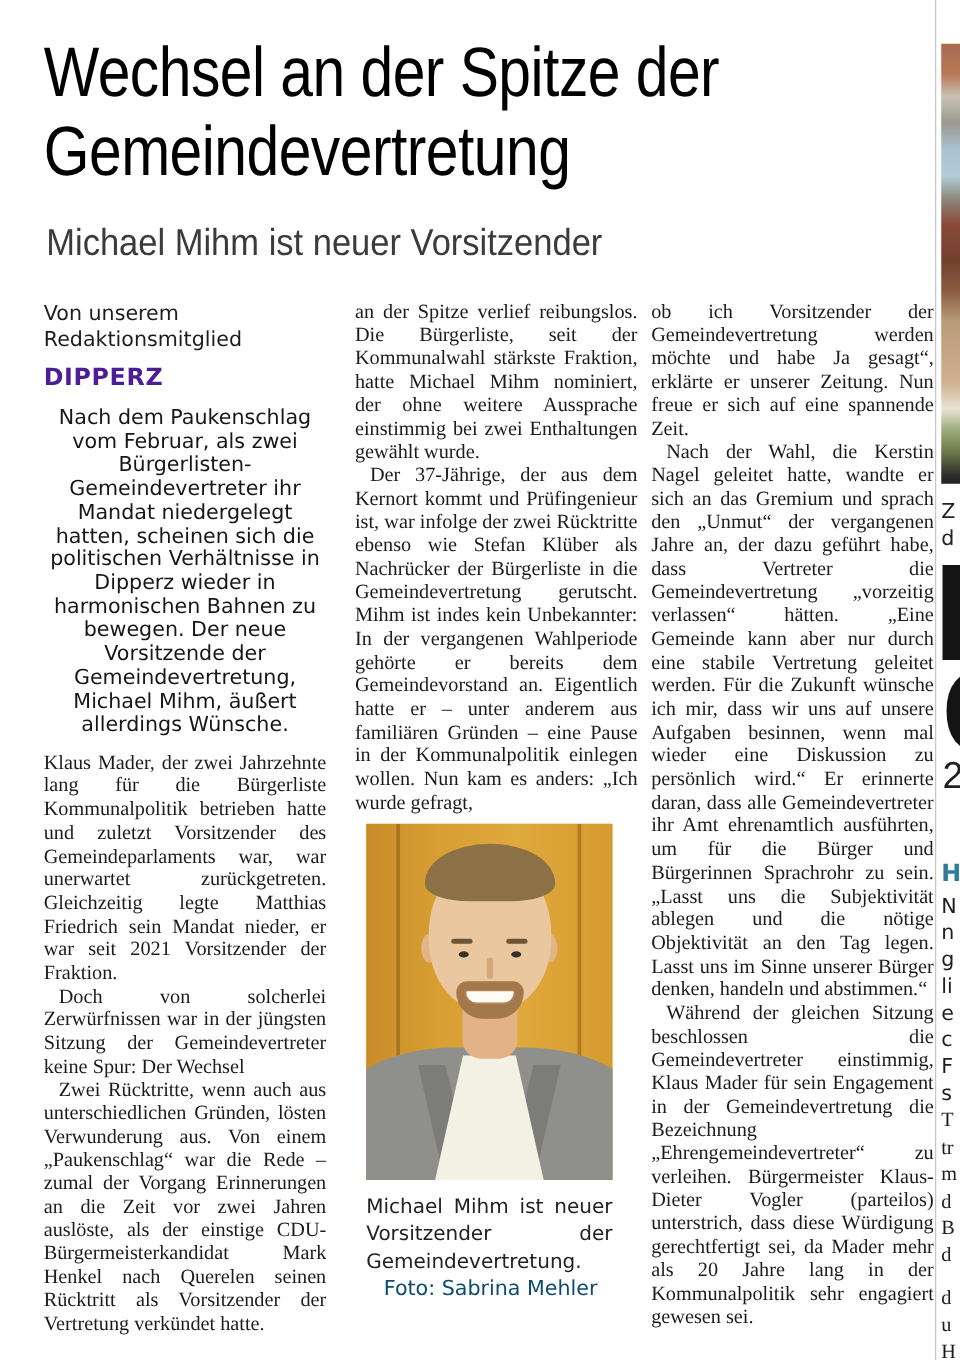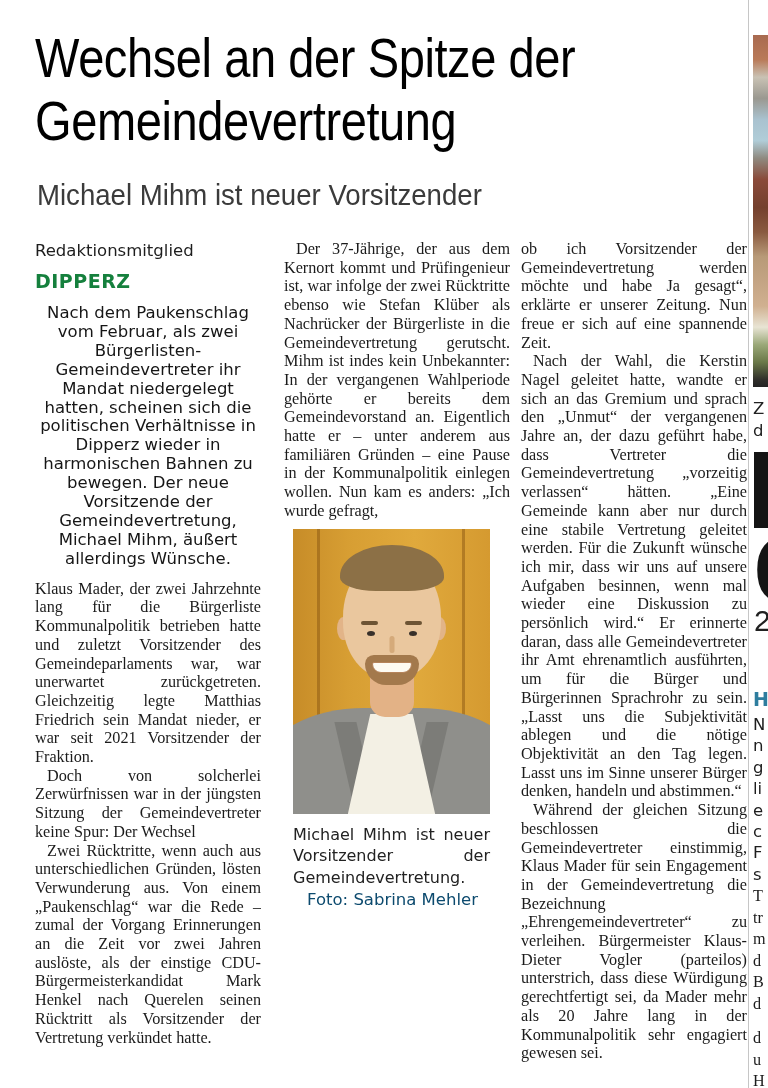--- a/index.html
+++ b/index.html
@@ -116,33 +116,35 @@
 <div id="page">
 
   <h1 class="headline">
     <span class="hl-line">Wechsel an der Spitze der</span>
     <span class="hl-line">Gemeindevertretung</span>
   </h1>
   <div class="subhead">Michael Mihm ist neuer Vorsitzender</div>
 
   <div class="col" id="col1">
     <div class="byline">
+      <div>Von unserem</div>
       <div>Redaktionsmitglied</div>
     </div>
-    <div class="kicker" id="kicker-dipperz" style="color: #15803d;">DIPPERZ</div>
+    <div class="kicker" id="kicker-dipperz" style="color: #4c1d95;">DIPPERZ</div>
     <div class="lead">Nach dem Paukenschlag vom Februar, als zwei Bürgerlisten-Gemeindevertreter ihr Mandat niedergelegt hatten, scheinen sich die politischen Verhältnisse in Dipperz wieder in harmonischen Bahnen zu bewegen. Der neue Vorsitzende der Gemeindevertretung, Michael Mihm, äußert allerdings Wünsche.</div>
     <div class="body-serif">
       <p>Klaus Mader, der zwei Jahrzehnte lang für die Bürgerliste Kommunalpolitik betrieben hatte und zuletzt Vorsitzender des Gemeindeparlaments war, war unerwartet zurückgetreten. Gleichzeitig legte Matthias Friedrich sein Mandat nieder, er war seit 2021 Vorsitzender der Fraktion.</p>
       <p class="indent">Doch von solcherlei Zerwürfnissen war in der jüngsten Sitzung der Gemeindevertreter keine Spur: Der Wechsel</p>
       <p class="indent">Zwei Rücktritte, wenn auch aus unterschiedlichen Gründen, lösten Verwunderung aus. Von einem „Paukenschlag“ war die Rede – zumal der Vorgang Erinnerungen an die Zeit vor zwei Jahren auslöste, als der einstige CDU-Bürgermeisterkandidat Mark Henkel nach Querelen seinen Rücktritt als Vorsitzender der Vertretung verkündet hatte.</p>
     </div>
   </div>
 
   <div class="col" id="col2">
     <div class="body-serif">
+      <p>an der Spitze verlief reibungslos. Die Bürgerliste, seit der Kommunalwahl stärkste Fraktion, hatte Michael Mihm nominiert, der ohne weitere Aussprache einstimmig bei zwei Enthaltungen gewählt wurde.</p>
       <p class="indent">Der 37-Jährige, der aus dem Kernort kommt und Prüfingenieur ist, war infolge der zwei Rücktritte ebenso wie Stefan Klüber als Nachrücker der Bürgerliste in die Gemeindevertretung gerutscht. Mihm ist indes kein Unbekannter: In der vergangenen Wahlperiode gehörte er bereits dem Gemeindevorstand an. Eigentlich hatte er – unter anderem aus familiären Gründen – eine Pause in der Kommunalpolitik einlegen wollen. Nun kam es anders: „Ich wurde gefragt,</p>
     </div>
 
     <div class="portrait">
       <div class="wall"></div>
       <div class="seam s1"></div>
       <div class="seam s2"></div>
       <div class="seam-h"></div>
       <div class="suit"></div>
       <div class="lapel l"></div>

